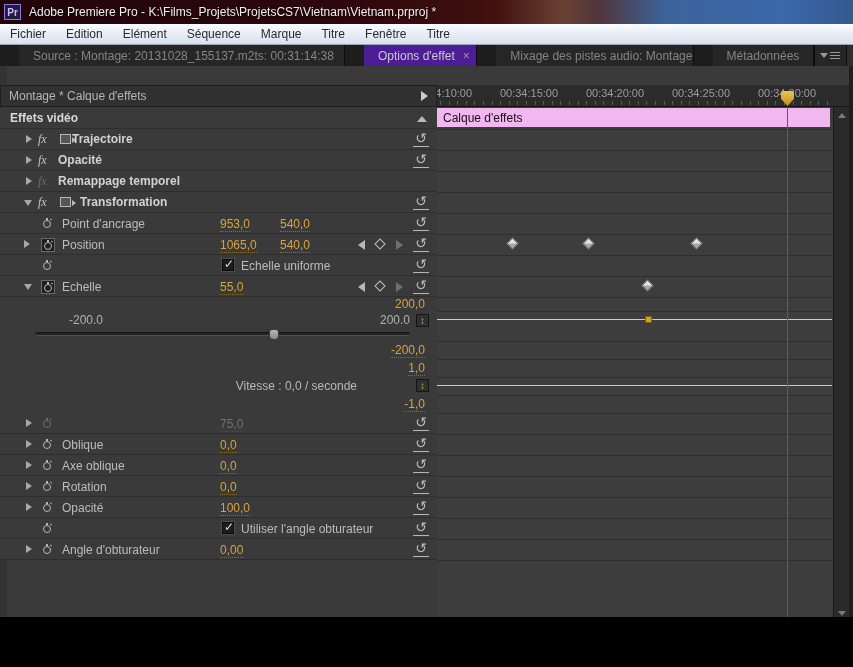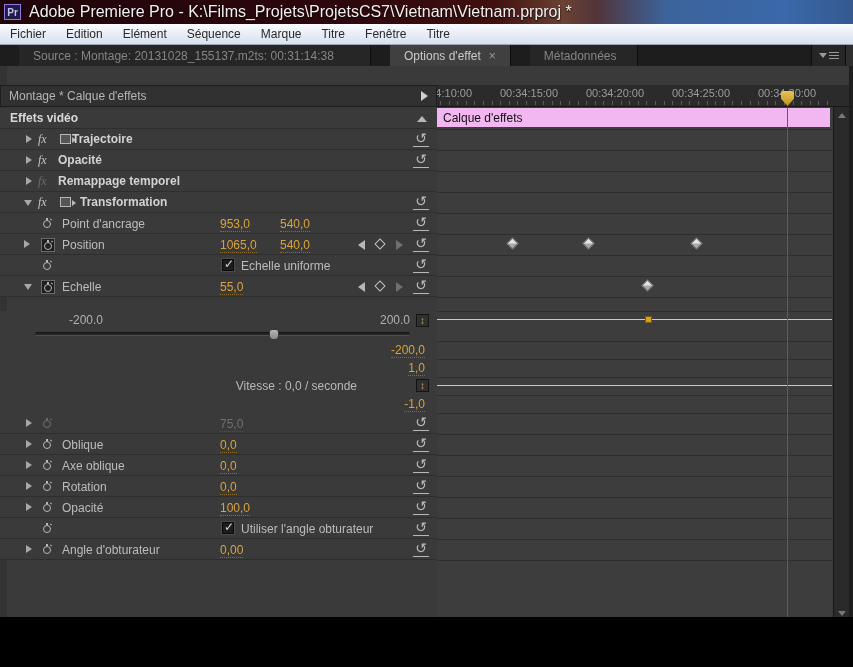--- a/index.html
+++ b/index.html
@@ -6,33 +6,33 @@
   html,body { background:#000; }
   body { font-family:"Liberation Sans", sans-serif; }
   #window { position:relative; width:853px; height:617px; overflow:hidden; background:#3a3a3a; }
 
   
   .titlebar { position:absolute; left:0; top:0; width:853px; height:24px;
     background:linear-gradient(90deg,#20050a 0%,#2d070d 40%,#41100f 58%,#6b4134 66%,#51353a 70%,#3c639b 78%,#3a68aa 92%,#34598f 100%);
     display:flex; align-items:center; }
   .pr-badge { width:17px; height:16px; margin-left:4px; background:#211c44; border:1px solid #8d7ae0;
     color:#c9bcf5; font-size:10px; font-weight:bold; display:flex; align-items:center; justify-content:center; }
-  .title-text { color:#f0f0f0; font-size:16px; margin-left:8px; text-shadow:0 1px 2px #000; white-space:nowrap; }
+  .title-text { color:#f0f0f0; font-size:12px; margin-left:8px; text-shadow:0 1px 2px #000; white-space:nowrap; }
 
   
   .menubar { position:absolute; left:0; top:24px; width:853px; height:21px;
     background:linear-gradient(180deg,#fafcff 0%,#e8edf6 50%,#d9e1ee 100%);
     border-bottom:1px solid #9aa4b5; display:flex; align-items:center; }
   .menu-item { color:#2a2a2a; font-size:12px; padding:0 10px; height:100%; display:flex; align-items:center; cursor:default; }
 
   
   .tabbar { position:absolute; left:0; top:45px; width:853px; height:21px; background:#1d1d1d; display:flex; align-items:stretch; }
   .tab { font-size:12px; display:flex; align-items:center; padding:0 14px; border-right:1px solid #0c0c0c; background:#262626; color:#858585; white-space:nowrap; overflow:hidden;margin-left:19px; }
   .tab.src { width:352px; }
-  .tab.active { background:#404040; color:#cacaca; }
+  .tab.active { background:#4c1d95; color:#cacaca; }
   .tab .close-x { margin-left:8px; color:#9a9a9a; font-size:12px; }
   .tab.mixer { width:212px; }
   .tab.meta { width:108px; }
   .tab-spacer { flex:1; background:#1d1d1d; }
   .panel-menu { width:34px; display:flex; align-items:center; justify-content:center; gap:2px; background:#262626; border-left:1px solid #0c0c0c; }
   .panel-menu .v { width:0; height:0; border-left:4px solid transparent; border-right:4px solid transparent; border-top:5px solid #9a9a9a; }
   .panel-menu .lines { display:flex; flex-direction:column; gap:2px; }
   .panel-menu .lines i { display:block; width:10px; height:1px; background:#9a9a9a; }
   .tab-sliver { width:8px; background:#2e2e2e; border-left:1px solid #0c0c0c; }
 
@@ -156,20 +156,21 @@
     <div class="menu-item">Fenêtre</div>
     <div class="menu-item">Titre</div>
   </div>
 
   <div class="tabbar">
     <div class="tab src">Source : Montage: 20131028_155137.m2ts: 00:31:14:38</div>
     <div class="tab active">
       <span>Options d'effet</span>
       <span class="close-x">×</span>
     </div>
+    <div class="tab mixer">Mixage des pistes audio: Montage</div>
     <div class="tab meta">Métadonnées</div>
     <div class="tab-spacer"></div>
     <div class="panel-menu">
       <span class="v"></span>
       <span class="lines">
           <i></i>
           <i></i>
           <i></i>
         </span>
     </div>
@@ -262,20 +263,23 @@
     <span class="param-label">Echelle</span>
     <span class="pvalue v1">55,0</span>
     <span class="kf-nav">
       <span class="kf-prev"></span>
       <span class="kf-add"></span>
       <span class="kf-next"></span>
     </span>
     <span class="reset-btn">↺</span>
   </div>
 
+  <div class="row noline" style="top:297px;height:14px">
+    <span class="graph-val" style="top:0">200,0</span>
+  </div>
 
   <div class="row slider-row noline" style="top:311px">
     <span class="slider-min">-200.0</span>
     <span class="slider-max">200.0</span>
     <span class="expand-btn" style="top:3px">↕</span>
     <div class="slider-track">
       <div class="slider-thumb" style="left: calc(63.75% - 5px);"></div>
     </div>
   </div>
 

